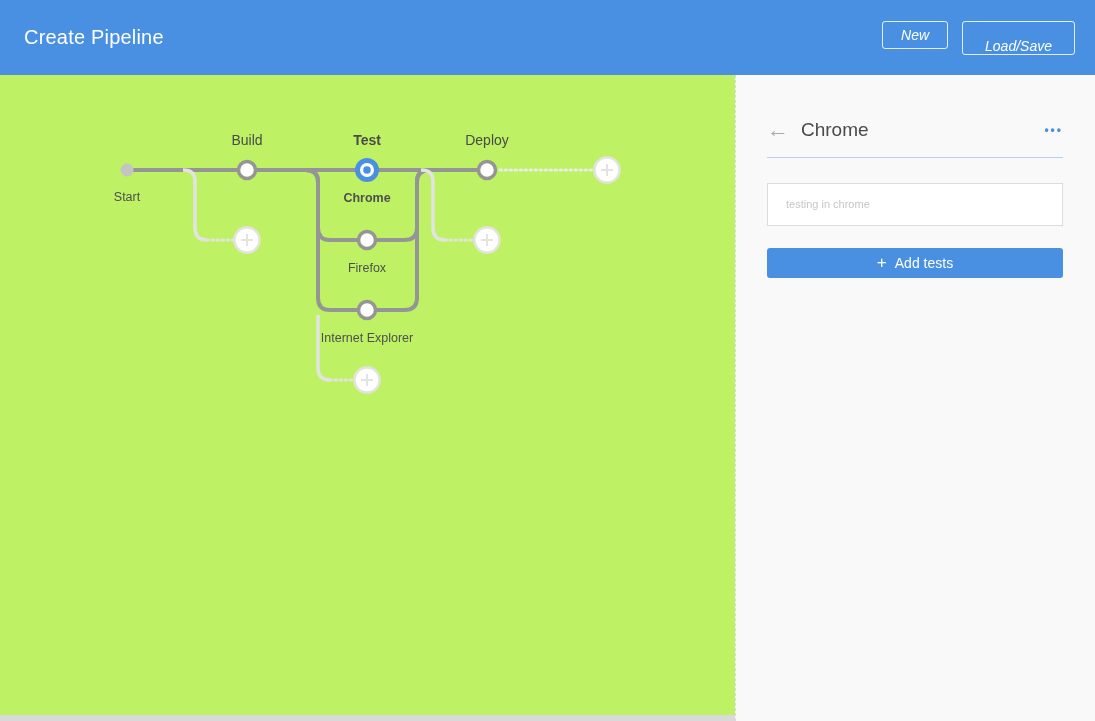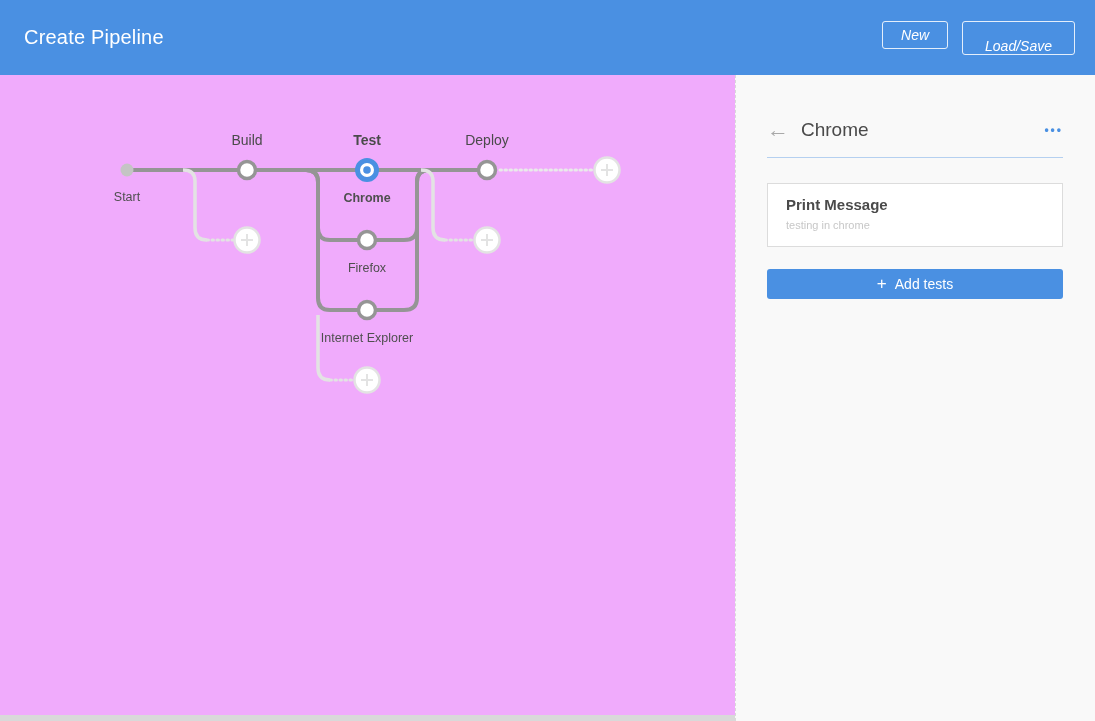--- a/index.html
+++ b/index.html
@@ -26,21 +26,21 @@
   .header-buttons{display:flex;gap:14px;}
   .hbtn{
     background:transparent;border:1px solid rgba(255,255,255,.85);border-radius:3px;
     color:#fff;font-size:14px;font-family:inherit;
     height:28px;padding:0 18px;cursor:pointer;font-style:italic;
   }
   .hbtn.load{padding:16px 22px;}
 
   
   .canvas{
-    position:absolute;top:75px;left:0;width:735px;height:646px;background:#f0abfc;
+    position:absolute;top:75px;left:0;width:735px;height:646px;background:#bef264;
   }
   .canvas svg{position:absolute;top:0;left:0;}
   .graph-label{fill:var(--text-dark);font-size:14px;font-family:"Liberation Sans","DejaVu Sans",sans-serif;}
   .graph-label.bold{font-weight:700;}
   .graph-sublabel{fill:#4f4f4f;font-size:12.5px;font-family:"Liberation Sans","DejaVu Sans",sans-serif;}
   .graph-sublabel.bold{font-weight:700;}
   .hscrollbar{
     position:absolute;left:0;bottom:0;width:735px;height:6px;background:#d9d9d9;
   }
 
@@ -154,21 +154,20 @@
   <aside class="panel">
     <div class="panel-header">
       <span class="back-arrow">←</span>
       <h2 class="panel-title">Chrome</h2>
       <span class="more-menu">•••</span>
     </div>
     <div class="panel-divider"></div>
 
     <div class="steps-card">
       <div class="step-row">
-        <div class="step-title">Print Message</div>
         <div class="step-detail">testing in chrome</div>
       </div>
     </div>
 
     <button class="add-step">
       <span class="plus">+</span>
       <span>Add tests</span>
     </button>
   </aside>
 

